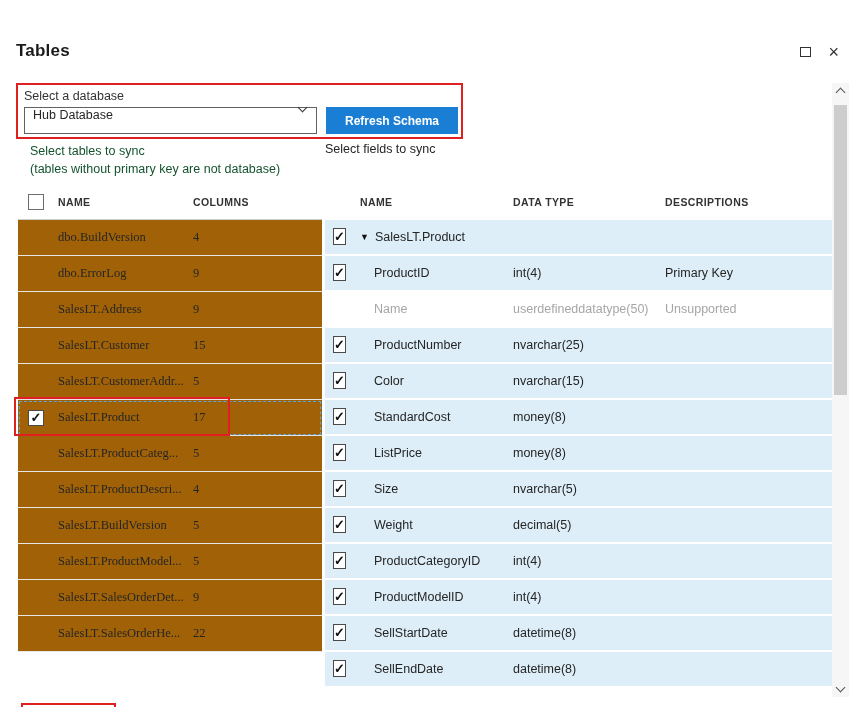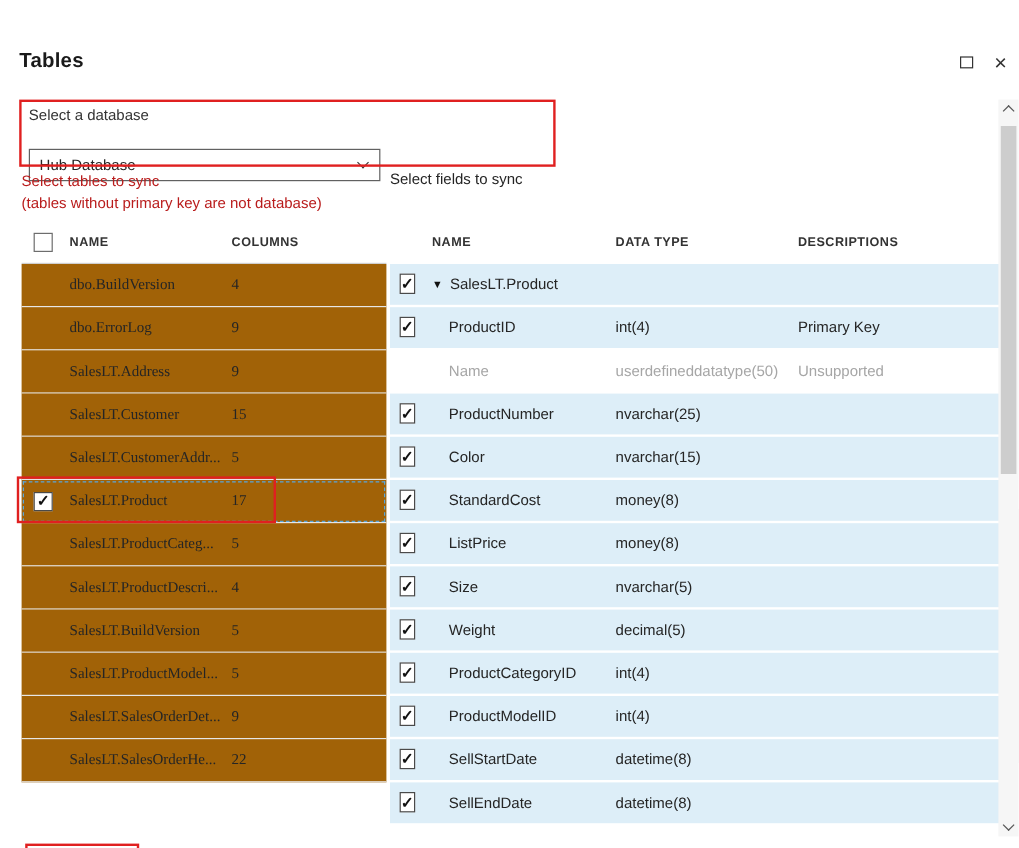--- a/index.html
+++ b/index.html
@@ -14,31 +14,31 @@
   .restore-box { width:11px; height:10px; border:1.5px solid #333; display:inline-block; cursor:pointer; }
   .close-x { font-size:18px; line-height:14px; color:#333; cursor:pointer; font-weight:400; }
 
   
   .annot { position:absolute; border:2px solid var(--red,#e02020); z-index:6; pointer-events:none; }
   #annot-db   { left:16px; top:47px;  width:447px; height:56px; }
   #annot-row  { left:14px; top:361px; width:216px; height:39px; }
   #annot-save { left:21px; top:667px; width:95px;  height:36px; }
 
   .db-label { position:absolute; left:24px; top:53px; font-size:12.5px; color:#333; }
-  .db-select { position:absolute; left:24px; top:88px; width:293px; height:27px; border:1px solid #616161;
-               background:#fff; display:flex; align-items:center; justify-content:space-between;
+  .db-select { position:absolute; left:24px; top:71px; width:293px; height:27px; border:1px solid #616161;
+               background:#fff; display:flex; justify-content:space-between;
                padding:0 10px 0 8px; font-size:12.5px; cursor:pointer; }
   .chev { width:7px; height:7px; border-right:1.5px solid #333; border-bottom:1.5px solid #333;
           transform:rotate(45deg); margin-top:-4px; }
 
   .btn { background:var(--accent,#1a7fd4); color:#fff; border:none; font-weight:700;
          font-family:inherit; cursor:pointer; }
   .refresh-btn { position:absolute; left:326px; top:71px; width:132px; height:27px; font-size:12px; }
 
-  .caption-left  { position:absolute; left:18px;  top:106px; font-size:12.5px; line-height:18px; color:#b91c1c; }
+  .caption-left  { position:absolute; left:30px;  top:106px; font-size:12.5px; line-height:18px; color:#14532d; }
   .caption-right { position:absolute; left:325px; top:106px; font-size:12.5px; color:#252525;text-align:right; }
 
   
   .left-table { position:absolute; left:18px; top:148px; width:304px; }
   .lt-header, .lt-row { display:grid; grid-template-columns:40px 135px 1fr; align-items:center; height:36px; }
   .lt-header { border-bottom:1px solid #cfcfcf; font-size:10.5px; font-weight:700; color:#333; letter-spacing:.4px; }
   .lt-row { border-bottom:1px solid #e6e6e6; font-size:12.5px; cursor:pointer; background:#a16207;font-family:Liberation Serif, serif; }
   .lt-row.selected { outline:1.5px dashed #58a6dd; outline-offset:-2px; }
 
   .cb { width:16px; height:16px; border:1px solid #4a4a4a; background:#fff; margin-left:10px;
@@ -83,20 +83,21 @@
 
   <div class="annot" id="annot-db"></div>
   <div class="annot" id="annot-row"></div>
   <div class="annot" id="annot-save"></div>
 
   <div class="db-label">Select a database</div>
   <div class="db-select">
     <span>Hub Database</span>
     <span class="chev"></span>
   </div>
+  <button class="btn refresh-btn">Refresh Schema</button>
 
   <div class="caption-left">
     <div>Select tables to sync</div>
     <div>(tables without primary key are not database)</div>
   </div>
   <div class="caption-right">Select fields to sync</div>
 
   <div class="left-table">
     <div class="lt-header">
       <span class="cb empty-header"></span>

